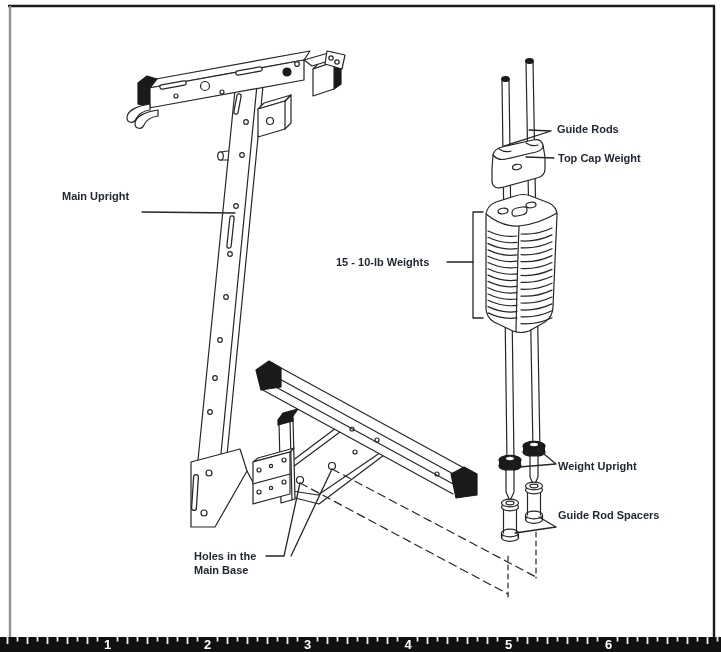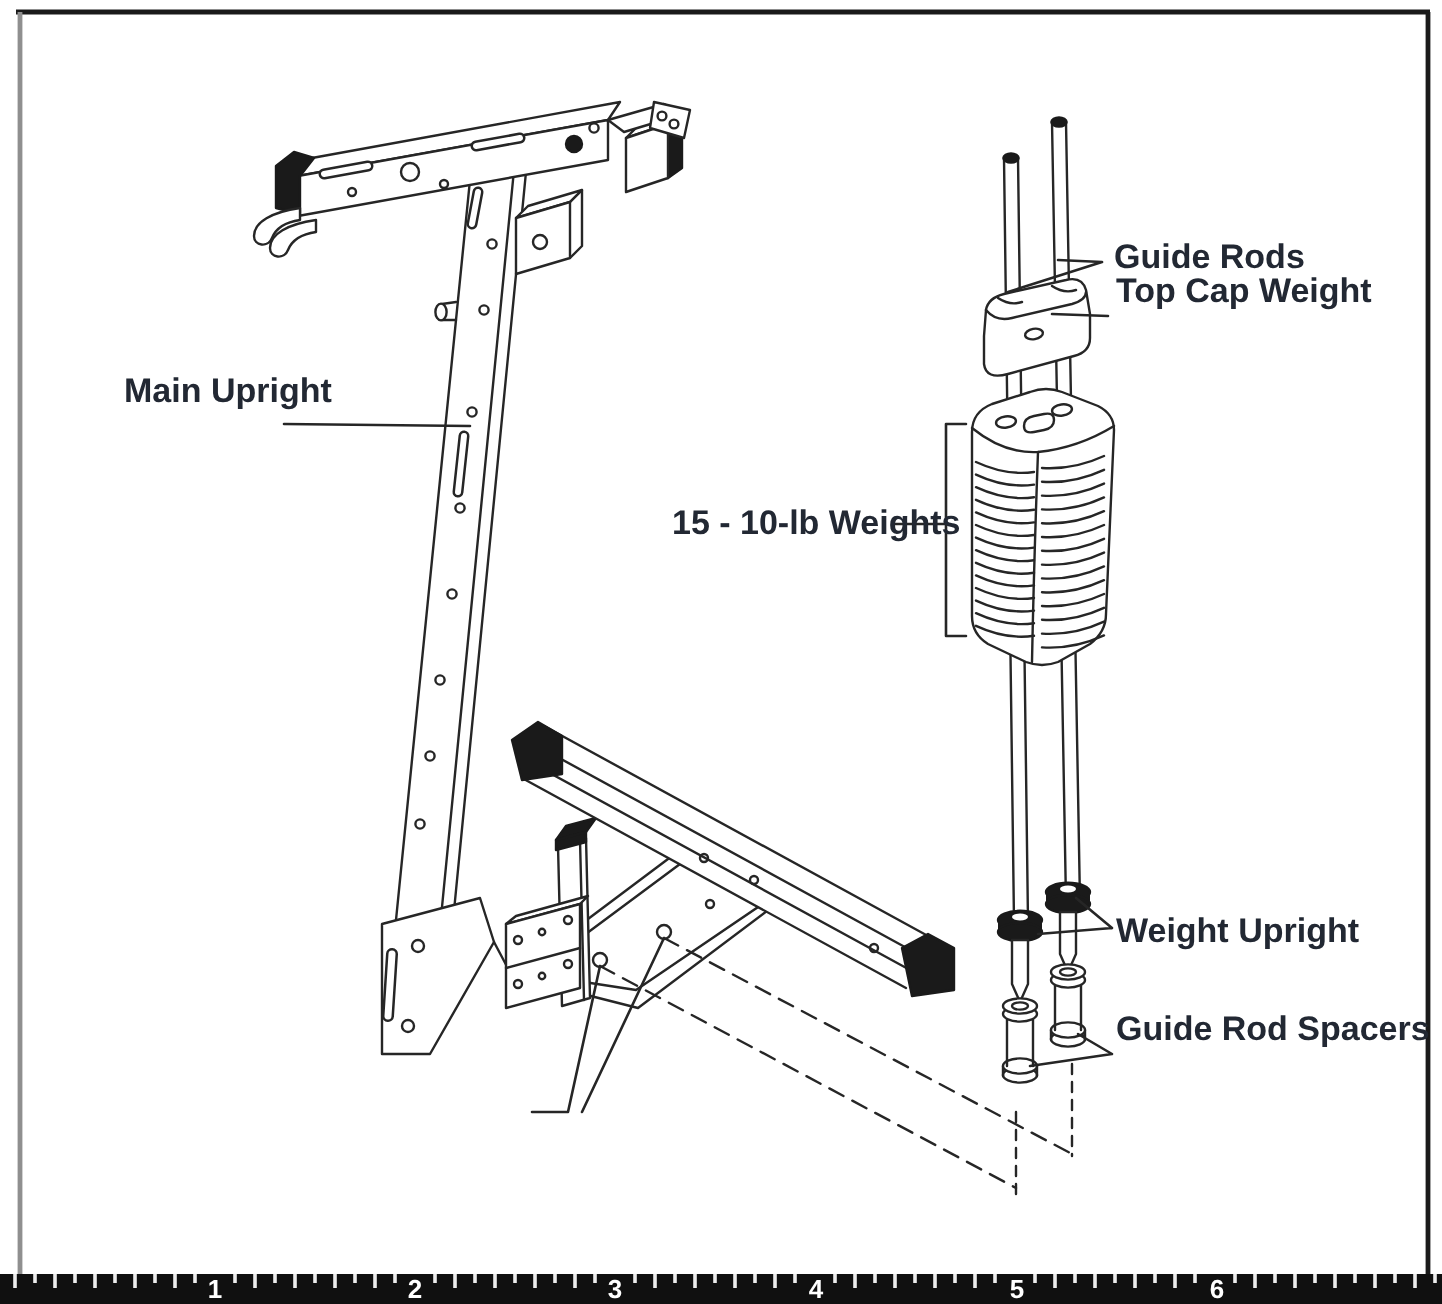--- a/index.html
+++ b/index.html
@@ -1,19 +1,19 @@
 <!DOCTYPE html>
 <html><head>
 <meta charset="utf-8">
 <style>
   html,body{margin:0;padding:0;background:#fff;}
   .page{position:relative;width:721px;height:652px;background:#fff;overflow:hidden;
         font-family:"Liberation Sans",sans-serif;}
   .art{position:absolute;left:0;top:0;}
-  .lbl{position:absolute;font-weight:bold;font-size:17px;line-height:14px;
+  .lbl{position:absolute;font-weight:bold;font-size:11px;line-height:14px;
        color:#222833;white-space:nowrap;}
   .ruler{position:absolute;left:0;top:637px;width:721px;height:15px;background:#101010;}
   .ruler svg{position:absolute;left:0;top:0;}
   .rn{position:absolute;top:0;transform:translateX(-50%);color:#ffffff;font-weight:bold;
       font-size:13px;line-height:15px;}
 </style>
 </head>
 <body>
 
 <div class="page">
@@ -199,24 +199,28 @@
       <path d="M447,262 L473,262"></path>
       <path d="M556,464 L519,467 M556,464 L538,449"></path>
       <path d="M556,527 L515,533 M556,527 L539,517"></path>
       <path d="M266,556 L284,556 M284,556 L300,483 M291,556 L332,469"></path>
     </g>
   </g>
 </svg>
 
 <div class="lbl" style="left:62px;top:189px">Main Upright</div>
 <div class="lbl" style="left:557px;top:122px">Guide Rods</div>
-<div class="lbl" style="left:558px;top:139px">Top Cap Weight</div>
+<div class="lbl" style="left:558px;top:151px">Top Cap Weight</div>
 <div class="lbl" style="left:336px;top:255px">15 - 10-lb Weights</div>
 <div class="lbl" style="left:558px;top:459px">Weight Upright</div>
 <div class="lbl" style="left:558px;top:508px">Guide Rod Spacers</div>
+<div class="lbl" style="left:194px;top:549px">
+  <div>Holes in the</div>
+  <div>Main Base</div>
+</div>
 
 <div class="ruler">
   <svg id="ruler-ticks" width="721" height="15">
         <rect x="6.6" y="0" width="1.8" height="7" fill="#ededed"></rect>
         <rect x="16.6" y="0" width="1.8" height="4.5" fill="#ededed"></rect>
         <rect x="26.6" y="0" width="1.8" height="7" fill="#ededed"></rect>
         <rect x="36.6" y="0" width="1.8" height="4.5" fill="#ededed"></rect>
         <rect x="46.6" y="0" width="1.8" height="7" fill="#ededed"></rect>
         <rect x="56.6" y="0" width="1.8" height="4.5" fill="#ededed"></rect>
         <rect x="66.6" y="0" width="1.8" height="7" fill="#ededed"></rect>

